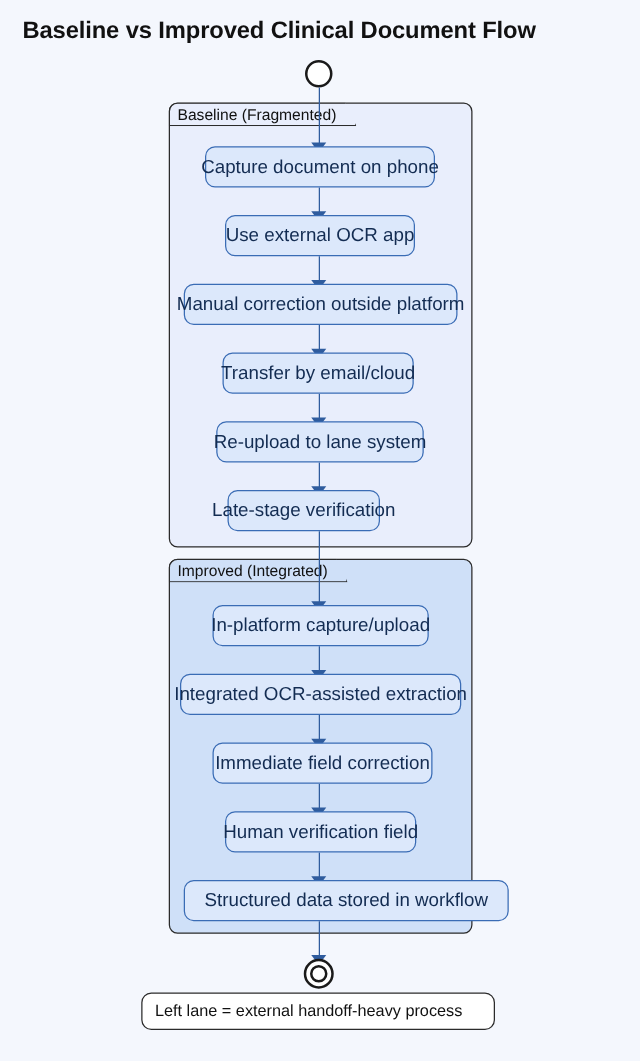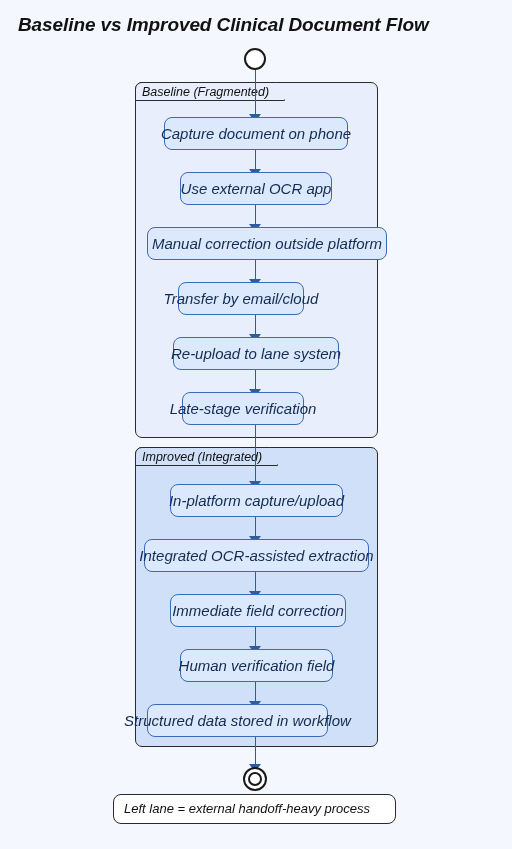--- a/index.html
+++ b/index.html
@@ -12,21 +12,20 @@
     background: #f4f7fd;
     font-family: "Liberation Sans", sans-serif;
     position: relative;
     overflow: hidden;
     -webkit-font-smoothing: antialiased;
   }
 
   #diagram {
     position: absolute;
     inset: 0;
-    font-style: italic;
   }
 
   
   .title {
     position: absolute;
     left: 18px;
     top: 14px;
     font-size: 19px;
     font-weight: bold;
     color: #111111;
@@ -204,29 +203,29 @@
       <div class="conn" style="top: 627px; height: 20px;"></div>
       <div class="arrowhead" style="top: 646px;"></div>
       <div class="conn" style="top: 682px; height: 20px;"></div>
       <div class="arrowhead" style="top: 701px;"></div>
       <div class="conn" style="top: 737px; height: 28px;"></div>
       <div class="arrowhead" style="top: 764px;"></div>
     </div>
   <div id="node-layer">
       <div class="node" style="left: 164px; top: 117px; width: 184px;">Capture document on phone</div>
       <div class="node" style="left: 180px; top: 172px; width: 152px;">Use external OCR app</div>
-      <div class="node" style="left: 147px; top: 227px; width: 240px;">Manual correction outside platform</div>
-      <div class="node" style="left: 178px; top: 282px; width: 126px;">Transfer by email/cloud</div>
+      <div class="node" style="left: 147px; top: 227px; width: 219px;">Manual correction outside platform</div>
+      <div class="node" style="left: 178px; top: 282px; width: 153px;">Transfer by email/cloud</div>
       <div class="node" style="left: 173px; top: 337px; width: 166px;">Re-upload to lane system</div>
       <div class="node" style="left: 182px; top: 392px; width: 122px;">Late-stage verification</div>
       <div class="node" style="left: 170px; top: 484px; width: 173px;">In-platform capture/upload</div>
       <div class="node" style="left: 144px; top: 539px; width: 225px;">Integrated OCR-assisted extraction</div>
       <div class="node" style="left: 170px; top: 594px; width: 176px;">Immediate field correction</div>
       <div class="node" style="left: 180px; top: 649px; width: 153px;">Human verification field</div>
-      <div class="node" style="left: 147px; top: 704px; width: 181px;">Structured data stored in workflow</div>
+      <div class="node" style="left: 147px; top: 704px; width: 260px;">Structured data stored in workflow</div>
     </div>
 
   <div class="end-node">
     <div class="end-inner"></div>
   </div>
 
   <div class="note">
     <div>Left lane = external handoff-heavy process</div>
   </div>
 

